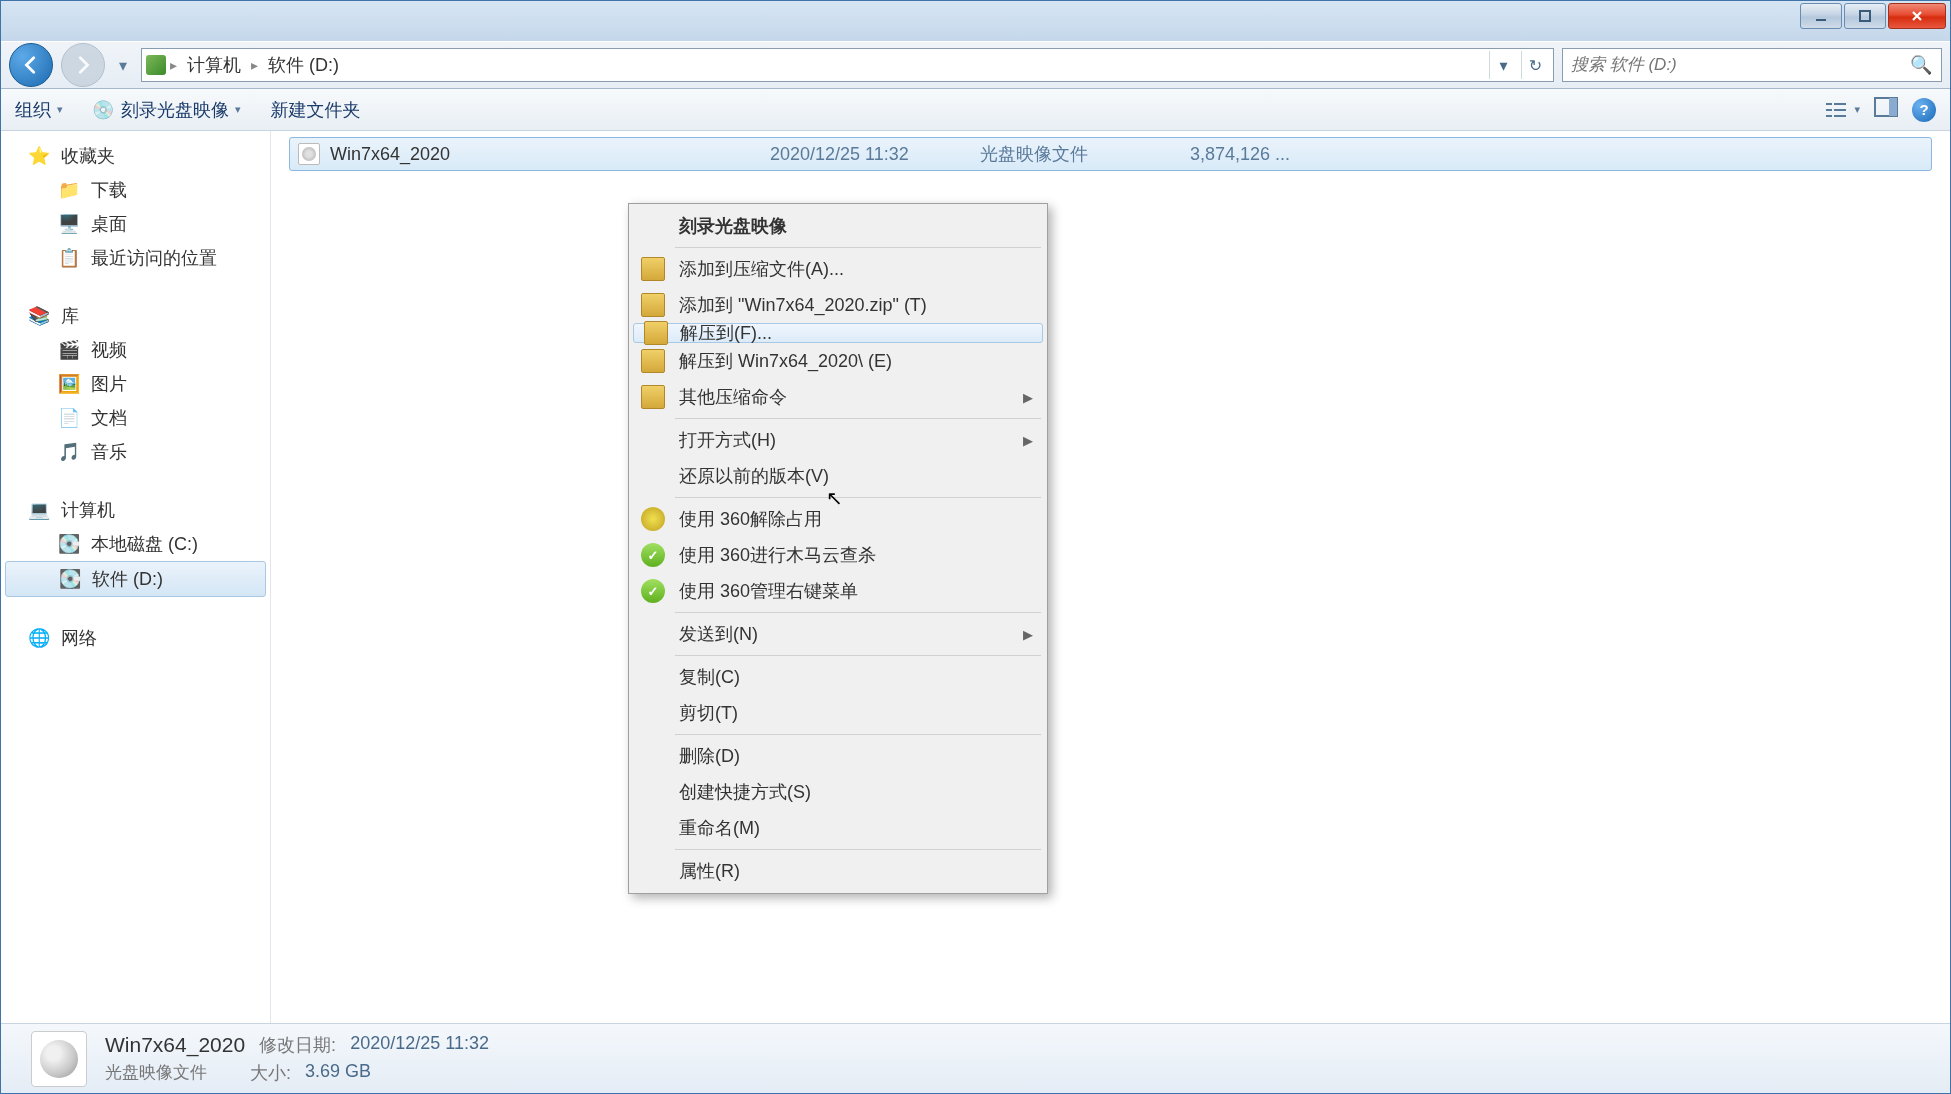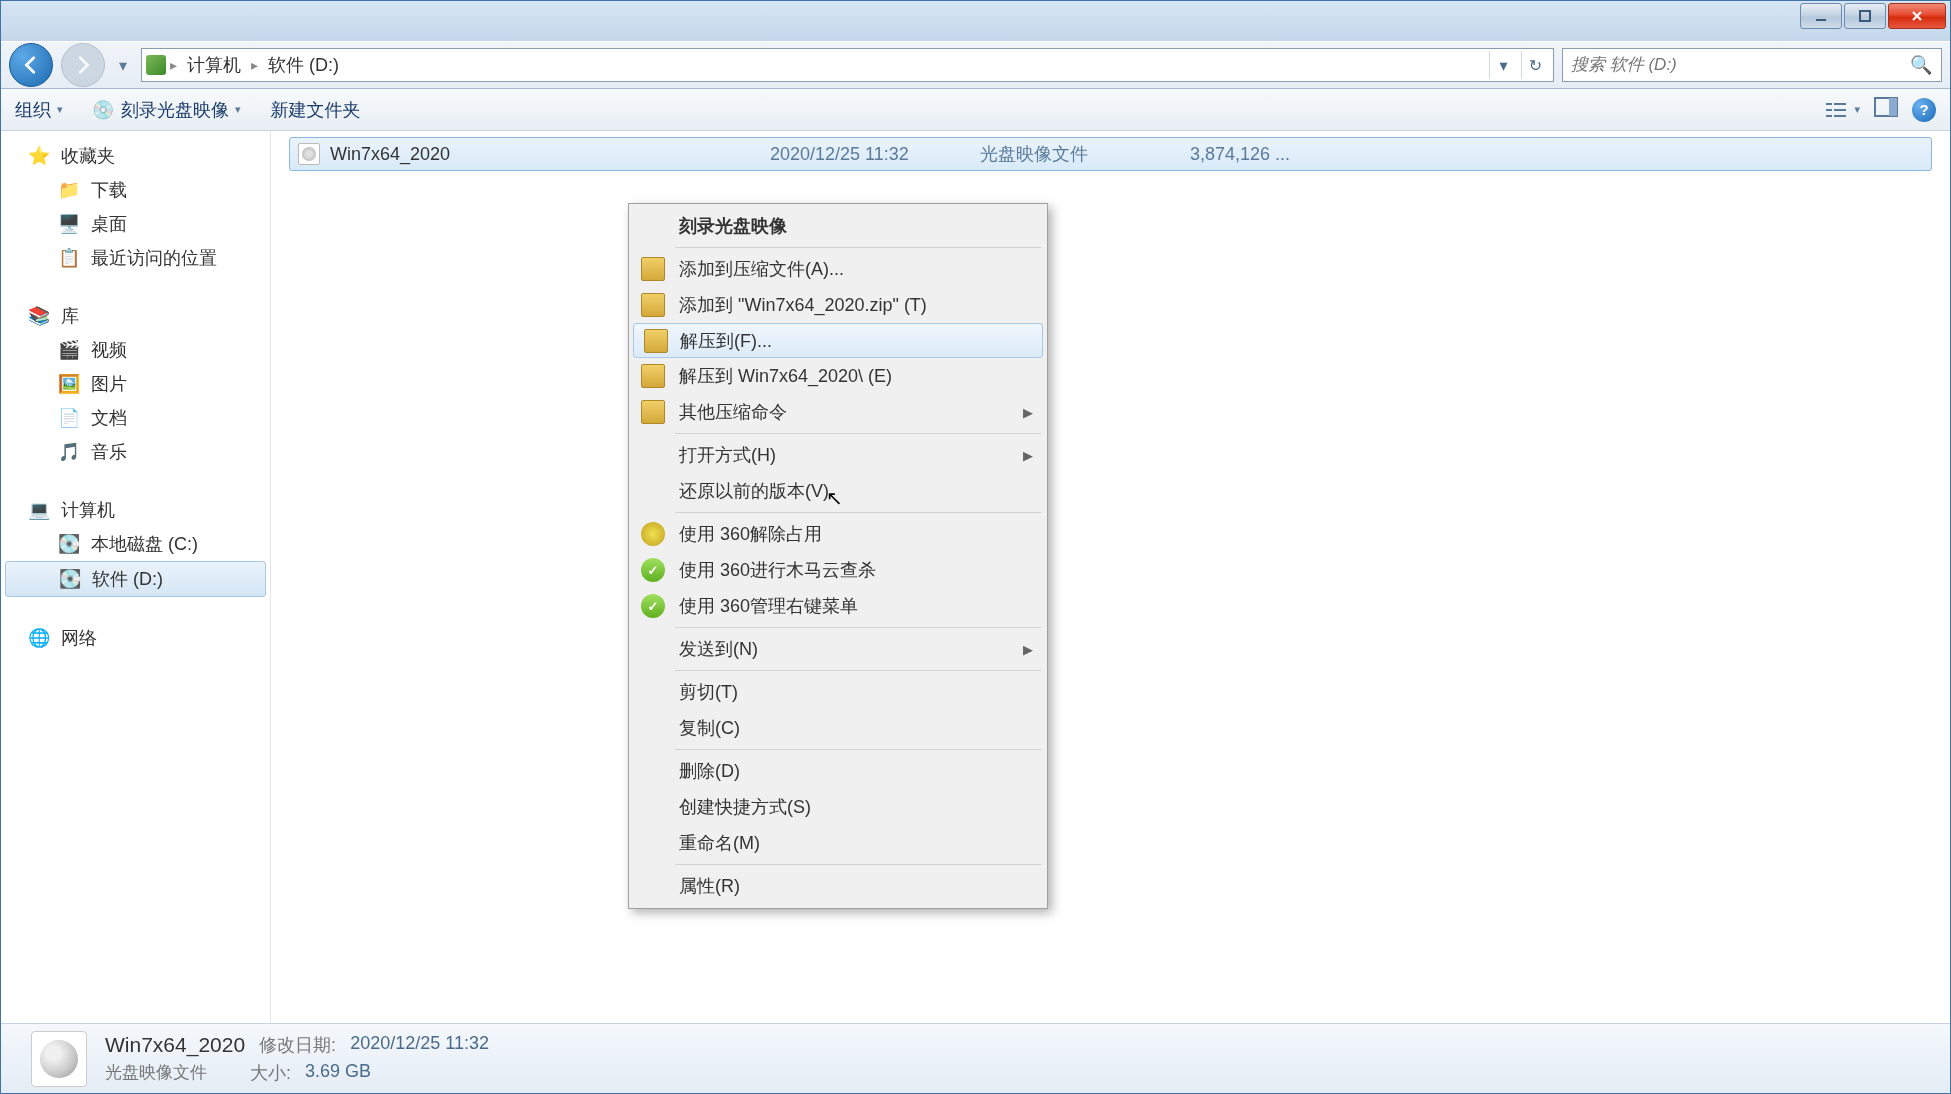--- a/index.html
+++ b/index.html
@@ -155,21 +155,21 @@
       font-size: 18px;
     }
     .cm-item {
       display: flex; align-items: center;
       height: 36px;
       padding: 0 12px 0 48px;
       position: relative;
       color: #333;
     }
     .cm-item.bold { font-weight: bold; }
-    .cm-item.hover { background: linear-gradient(to bottom, #f0f6fc, #dcebf9); border: 1px solid #a8c8e4; border-radius: 3px; margin: 0 2px; height: 35px; padding-left: 46px; }
+    .cm-item.hover { background: linear-gradient(to bottom, #f0f6fc, #dcebf9); border: 1px solid #a8c8e4; border-radius: 3px; margin: 0 2px; height: 20px; padding-left: 46px; }
     .cm-sep { height: 1px; background: #d0d0d0; margin: 3px 4px 3px 44px; }
     .cm-icon { position: absolute; left: 10px; width: 24px; height: 24px; }
     .cm-arrow { margin-left: auto; color: #666; font-size: 13px; }
     .cm-icon.archive { background: linear-gradient(to bottom,#f0d068,#d4a83a); border:1px solid #b0882a; border-radius:2px; }
     .cm-icon.diamond-y { background: radial-gradient(circle,#f0e050,#c0a020); border-radius:50%; }
     .cm-icon.purple { background: radial-gradient(circle,#b090e0,#8060b0); border-radius:4px; }
     .cm-icon.shield { background: linear-gradient(to bottom,#a0e060,#60b020); border-radius:50%; position:absolute;display:flex;align-items:center;justify-content:center;color:#fff;font-size:13px;font-weight:bold; }
     
     .statusbar {
       height: 70px;
@@ -393,22 +393,22 @@
         <div class="cm-item">
             <span class="cm-icon shield">✓</span>
             <span>使用 360管理右键菜单</span>
           </div>
         <div class="cm-sep"></div>
         <div class="cm-item">
             <span>发送到(N)</span>
             <span class="cm-arrow">▶</span>
           </div>
         <div class="cm-sep"></div>
+        <div class="cm-item">复制(C)</div>
         <div class="cm-item">剪切(T)</div>
-        <div class="cm-item">复制(C)</div>
         <div class="cm-sep"></div>
         <div class="cm-item">删除(D)</div>
         <div class="cm-item">创建快捷方式(S)</div>
         <div class="cm-item">重命名(M)</div>
         <div class="cm-sep"></div>
         <div class="cm-item">属性(R)</div>
       </div>
 
       <div class="cursor">↖</div>
     </div>

